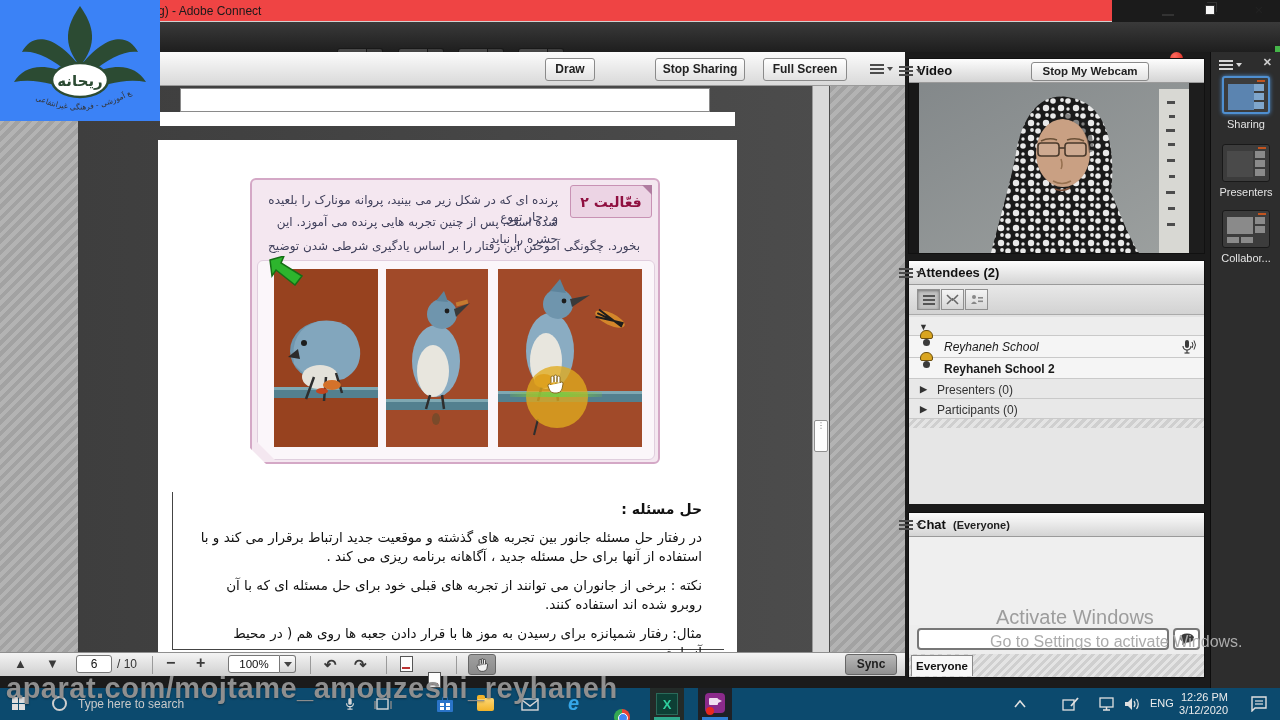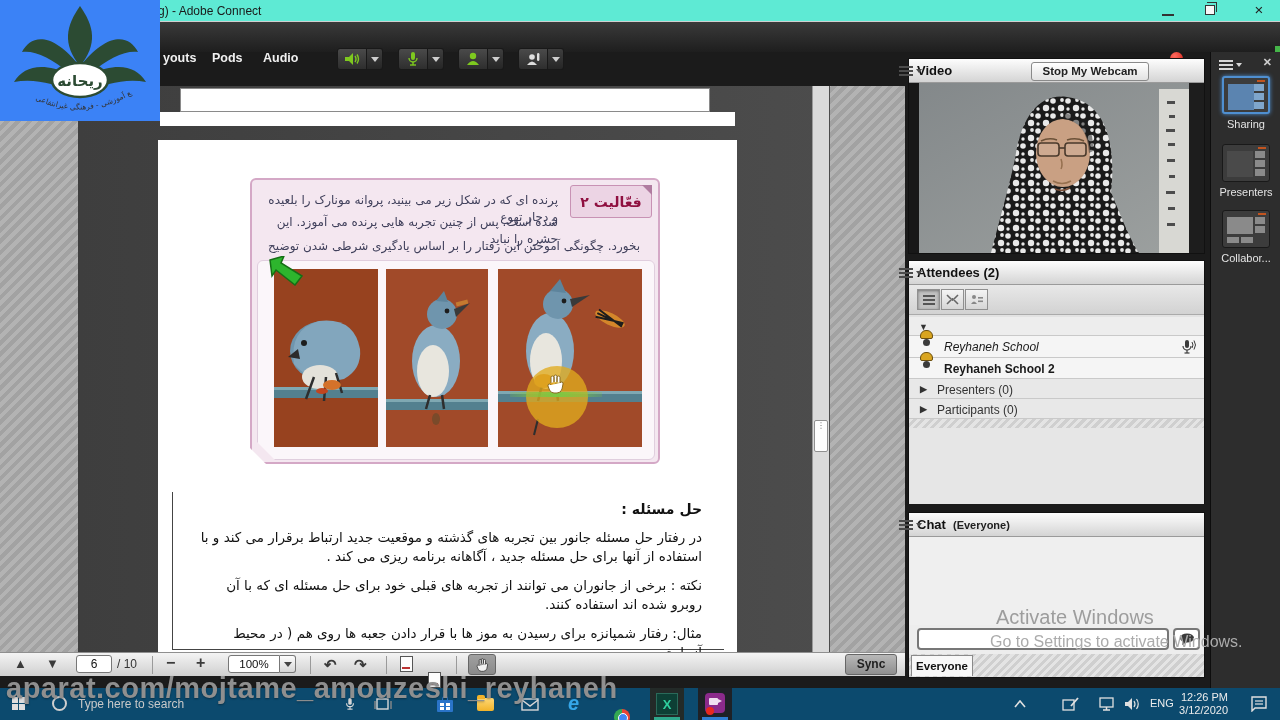--- a/index.html
+++ b/index.html
@@ -3,21 +3,21 @@
 <meta charset="utf-8">
 <style>
   html,body{margin:0;padding:0;background:#000;}
   *{box-sizing:border-box;}
   .screen{position:relative;width:1280px;height:720px;overflow:hidden;background:#1b1b1b;
           font-family:"Liberation Sans",sans-serif;}
   .abs{position:absolute;}
   .fa{font-family:"DejaVu Sans",sans-serif;}
 
   
-  .titlebar{left:0;top:0;width:1280px;height:22px;background:#5eead4;border-bottom:1px solid #d0d0d0;}
+  .titlebar{left:0;top:0;width:1112px;height:22px;background:#ef4444;border-bottom:1px solid #d0d0d0;}
   .title-text{left:158px;top:4px;font-size:12px;color:#1a1a1a;}
   .win-btn{top:5px;width:26px;height:14px;text-align:center;color:#333;cursor:default;}
   .minimize-bar{left:1162px;top:14px;width:12px;height:2px;background:#333;}
   .restore-box{left:1205px;top:5px;width:10px;height:10px;border:1.5px solid #333;background:#f7f7f7;}
   .restore-box::before{content:"";position:absolute;left:1px;top:-4px;width:9px;height:9px;border:1.5px solid #333;border-bottom:none;border-left:none;}
   .close-x{left:1246px;top:1px;font-size:15px;color:#222;}
 
   
   .menubar{left:0;top:22px;width:1280px;height:30px;background:linear-gradient(#3a3a3a,#1e1e1e);}
   .menu-item{top:29px;color:#f0f0f0;font-size:12.5px;font-weight:bold;}
@@ -193,20 +193,35 @@
       <div class="mb-drop">
           <div class="tri-down"></div>
         </div>
     </div>
 
     <div class="abs rec-dot"></div>
     <div class="abs help-label">Help</div>
     <div class="abs conn-bar"></div>
   </div>
 
+  <div class="abs share-pod-header">
+    <div class="abs btn" style="left:545px;top:6px;width:50px;height:23px;line-height:21px;">Draw</div>
+    <div class="abs pencil-btn">
+      <svg width="14" height="14" viewBox="0 0 14 14">
+          <rect x="5" y="1" width="4" height="9" rx="1" fill="#f2f2f2" stroke="#444" stroke-width=".8" transform="rotate(38 7 7)"></rect>
+          <polygon points="4.2,11.5 6.8,13 3.4,13.6" fill="#f2f2f2" stroke="#444" stroke-width=".6"></polygon>
+        </svg>
+    </div>
+    <div class="abs sep-v" style="left:646px;top:60px;height:20px;"></div>
+    <div class="abs btn" style="left:655px;top:6px;width:90px;height:23px;line-height:21px;">Stop Sharing</div>
+    <div class="abs sep-v" style="left:754px;top:60px;height:20px;"></div>
+    <div class="abs btn" style="left:763px;top:6px;width:84px;height:23px;line-height:21px;">Full Screen</div>
+    <div class="abs sep-v" style="left:856px;top:60px;height:20px;"></div>
+    <div class="abs pod-menu" style="left:870px;top:12px;"></div>
+  </div>
 
   <div class="abs share-content">
     <div class="abs shared-screen">
 
       <div class="abs prev-cell"></div>
       <div class="abs prev-strip"></div>
 
       <div class="abs doc-page fa" dir="rtl">
 
         <div class="abs activity-box">

